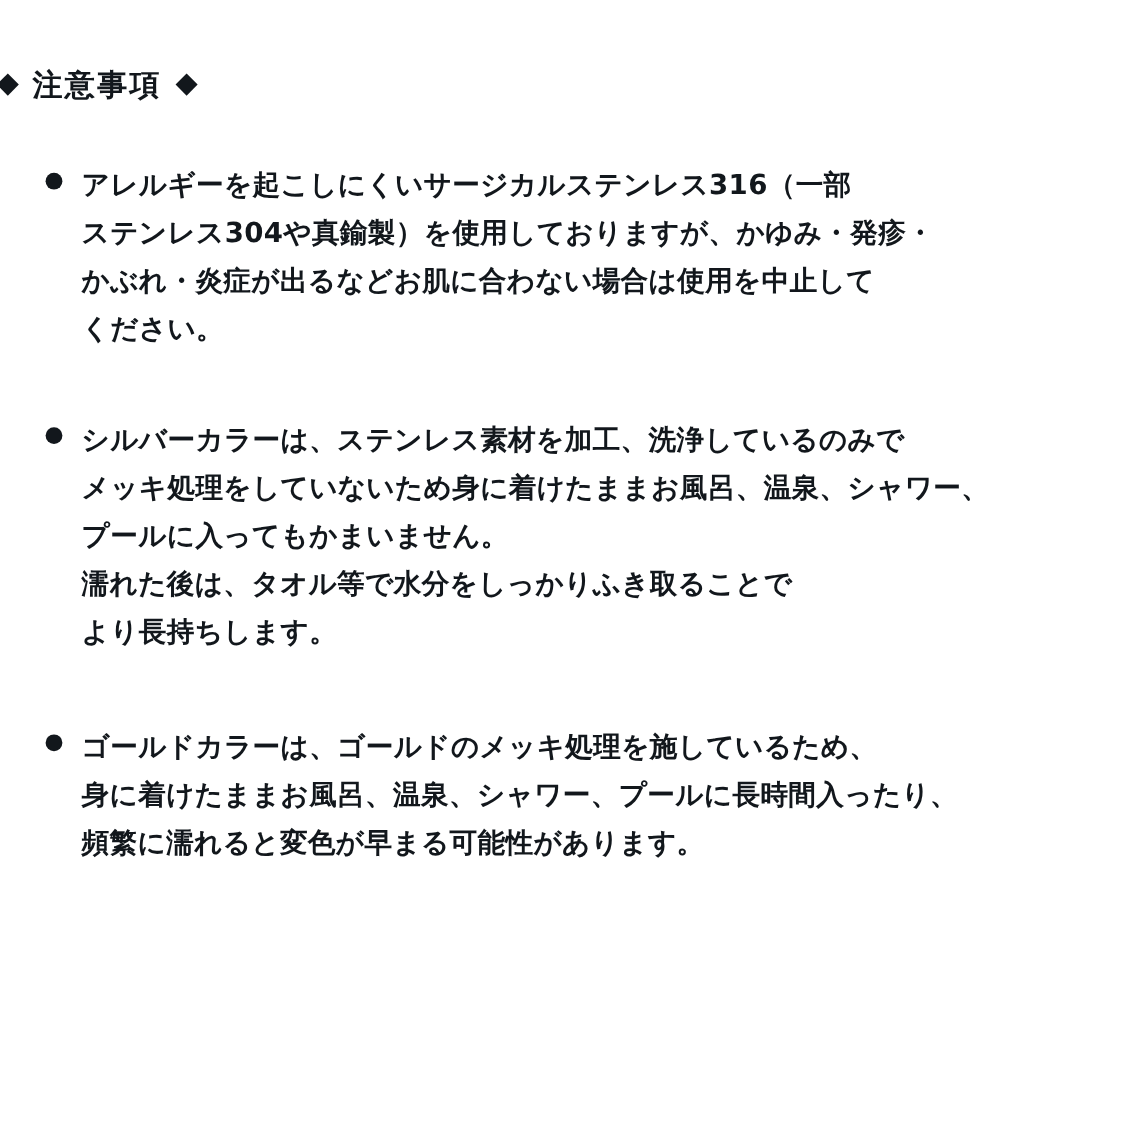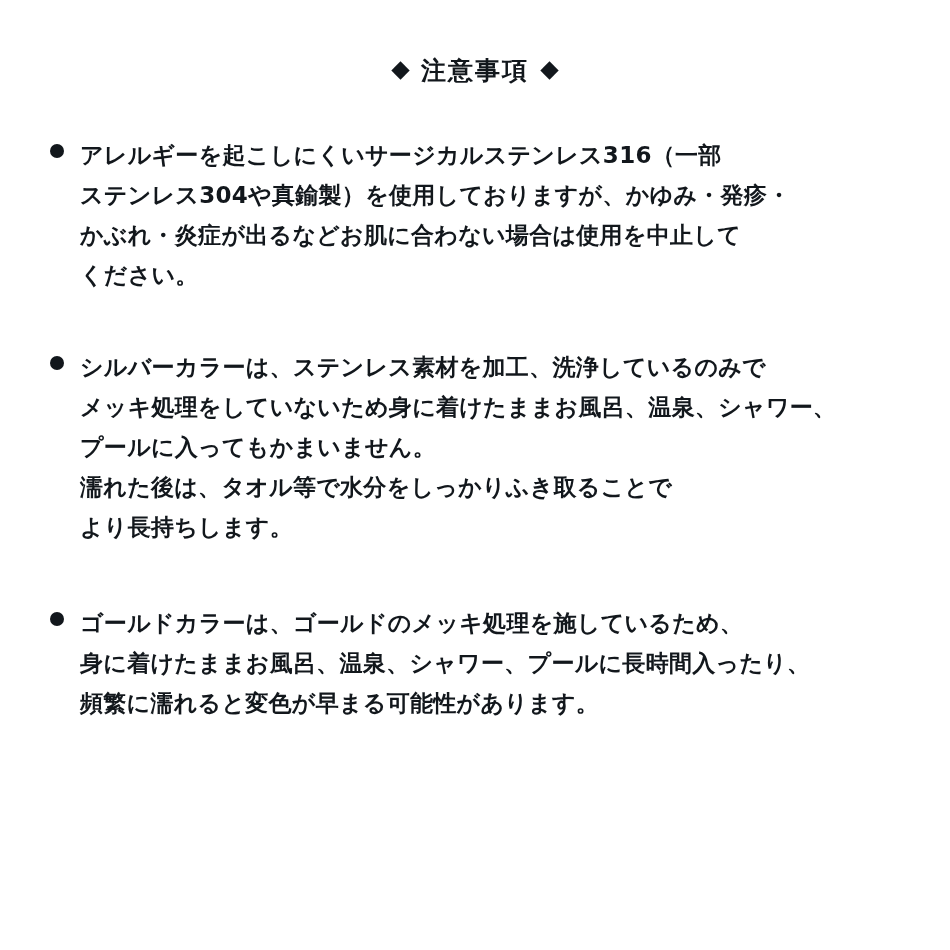--- a/index.html
+++ b/index.html
@@ -17,41 +17,40 @@
   .page {
     position: relative;
     width: 950px;
     height: 950px;
     box-sizing: border-box;
     padding: 0;
   }
   .title-row {
     display: flex;
     align-items: center;
-    justify-content: center;
     gap: 14px;
     margin-top: 58px;
     margin-bottom: 52px;
   }
   .title-text {
     font-size: 25px;
     font-weight: 700;
     letter-spacing: 2px;
     color: #12171c;
     line-height: 1;
   }
   .diamond {
     display: inline-block;
     width: 13px;
     height: 13px;
     background: #12171c;
     transform: rotate(45deg);
   }
   .notes {
-    margin: 12px;
+    margin: 0;
     padding: 0 0 0 38px;
     list-style: none;
   }
   .note {
     position: relative;
     padding-left: 30px;
     margin-bottom: 56px;
   }
   .note:last-child {
     margin-bottom: 0;

